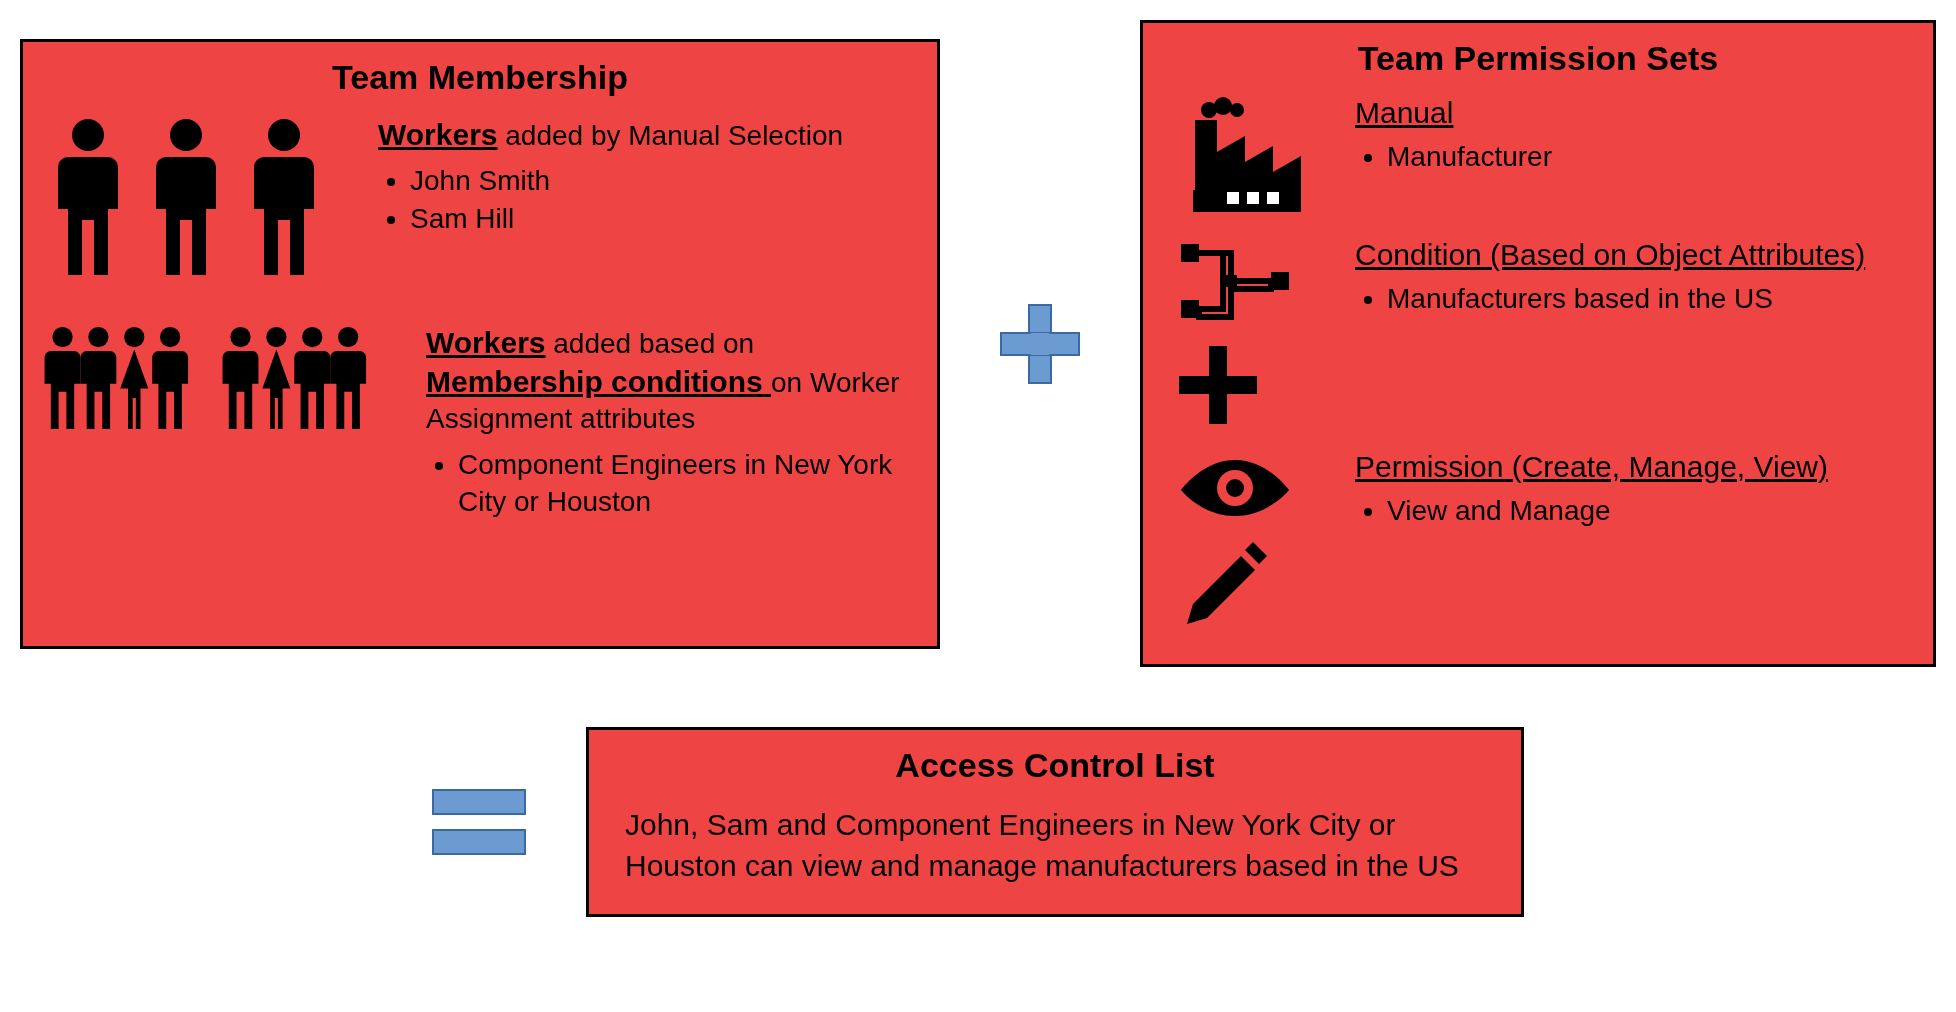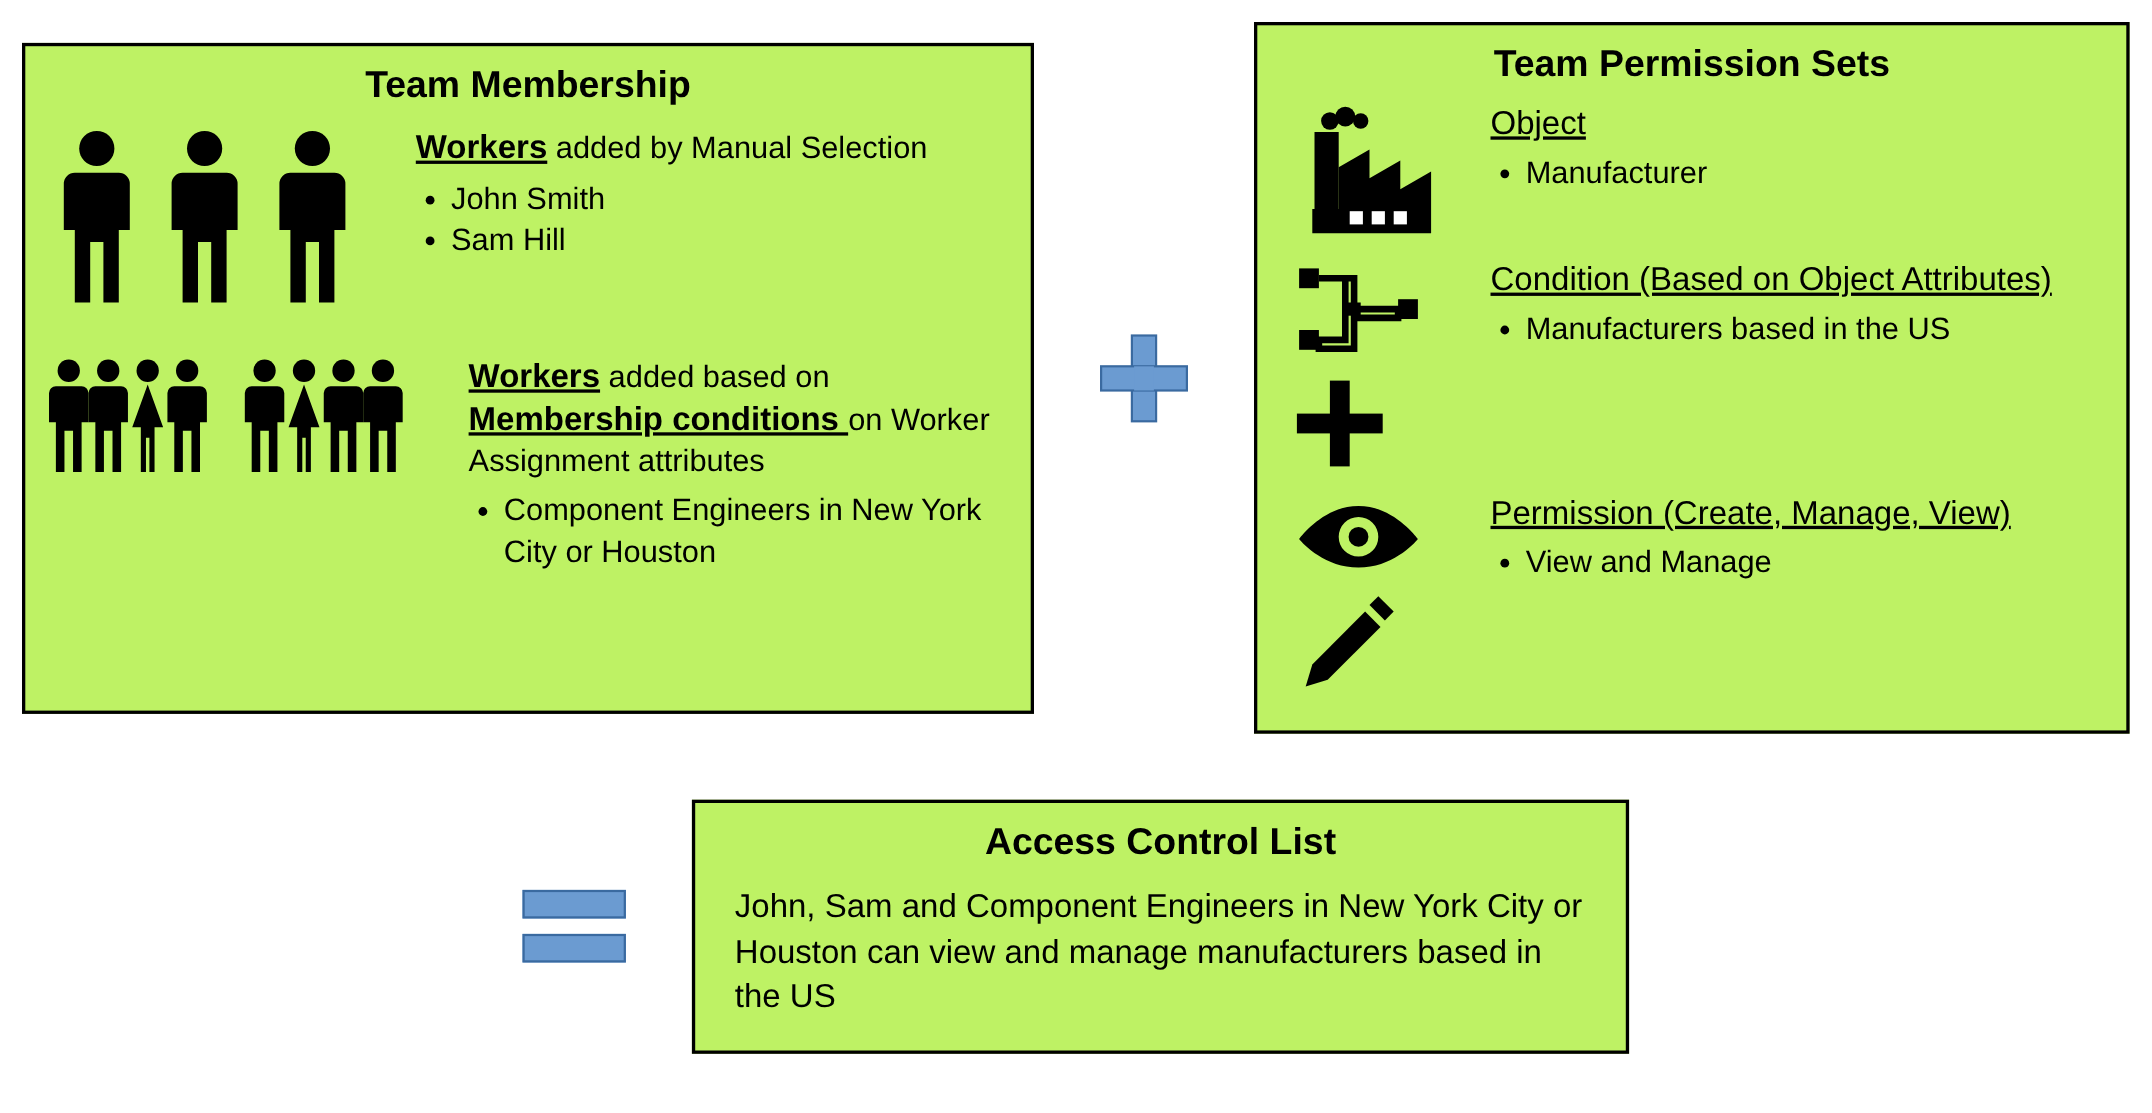--- a/index.html
+++ b/index.html
@@ -16,21 +16,21 @@
     align-items: center;
   }
   .top-row {
     justify-content: space-between;
     margin-bottom: 60px;
   }
   .panel {
     border: 3px solid #000;
     padding: 10px 20px 26px 20px;
     box-sizing: border-box;
-    background: #bef264;
+    background: #ef4444;
   }
   .panel-left {
     width: 920px;
     min-height: 610px;
   }
   .panel-right {
     width: 796px;
     min-height: 620px;
   }
   .panel-title {
@@ -115,21 +115,21 @@
     background: #6b9bd1;
     border: 2px solid #3a6aa0;
   }
   .bottom-row {
     display: flex;
     align-items: center;
     justify-content: center;
     margin-top: 30px;
   }
   .panel-bottom {
-    width: 852px;
+    width: 938px;
     padding: 10px 28px 28px 28px;
   }
   .acl-title {
     text-align: center;
     font-size: 34px;
     font-weight: 700;
     margin: 6px 0 20px 0;
   }
   .acl-text {
     font-size: 30px;
@@ -256,21 +256,21 @@
 
             <path d="M42 56 L70 40 L70 66 L98 50 L98 76 L126 60 L126 116 L18 116 L18 94 L42 94 Z"></path>
 
             <rect x="52" y="96" width="12" height="12" fill="#fff"></rect>
             <rect x="72" y="96" width="12" height="12" fill="#fff"></rect>
             <rect x="92" y="96" width="12" height="12" fill="#fff"></rect>
           </g>
         </svg>
       </div>
       <div class="perm-text">
-        <div class="perm-label">Object</div>
+        <div class="perm-label">Manual</div>
         <ul class="bullets">
           <li>Manufacturer</li>
         </ul>
       </div>
     </div>
 
     <div class="perm-row">
       <div class="perm-icons">
         <svg width="120" height="90" viewBox="0 0 120 90">
           <g fill="#000">

